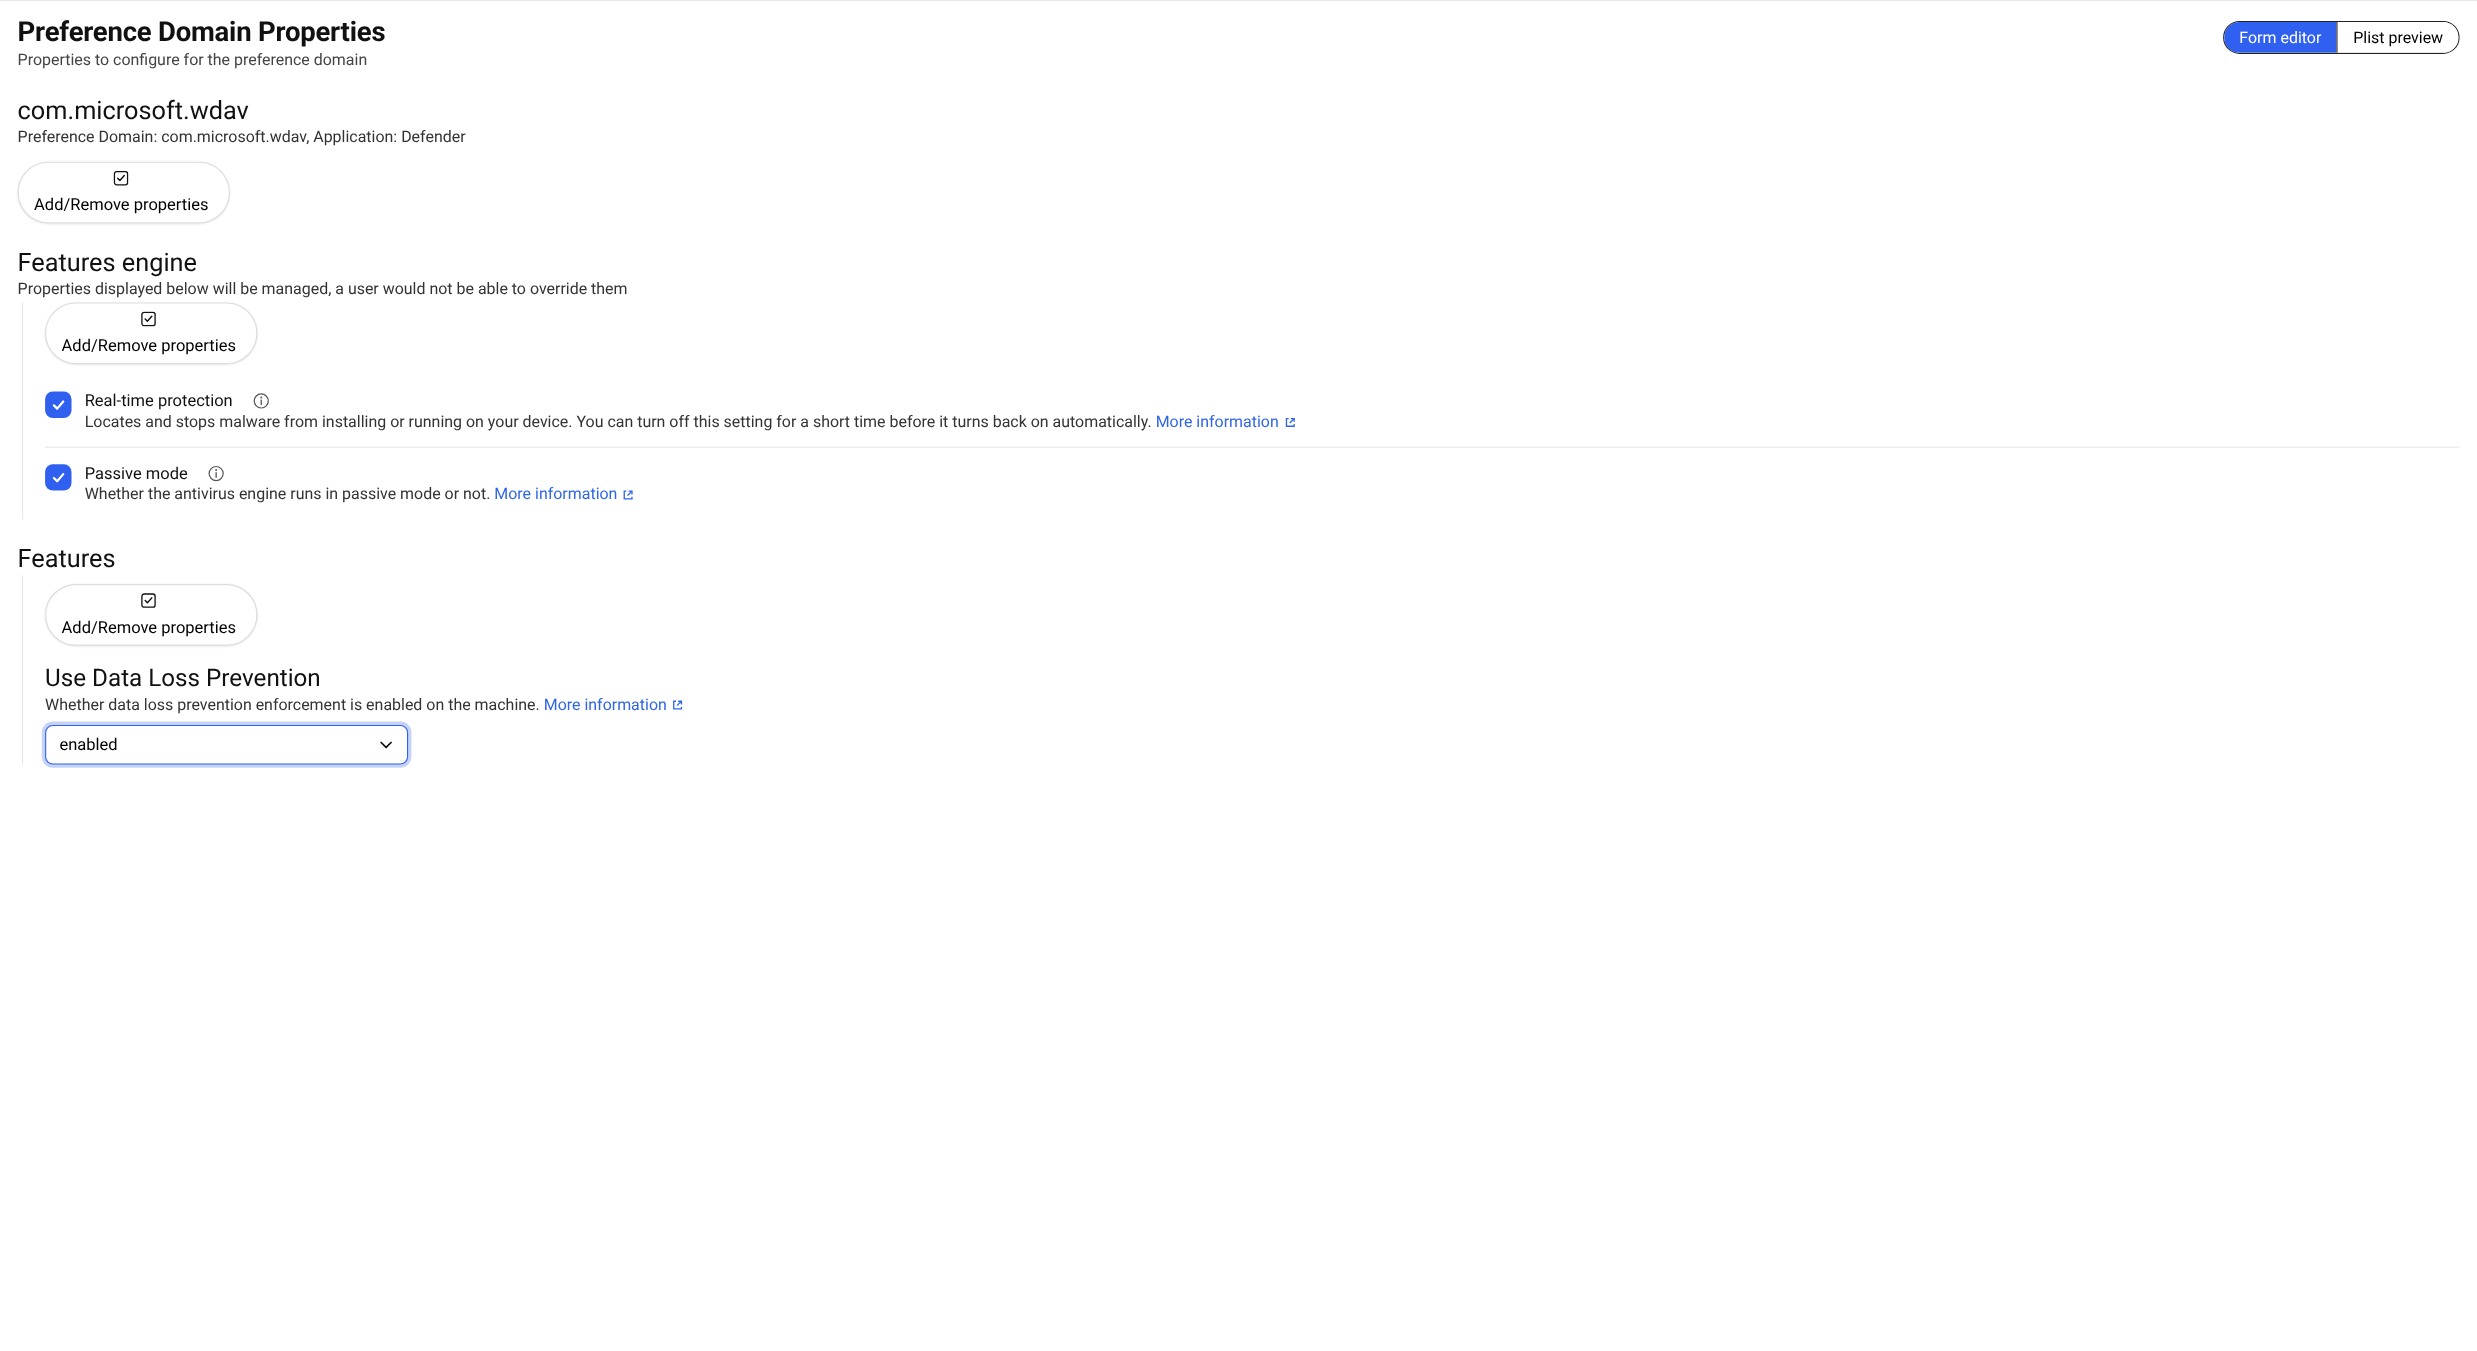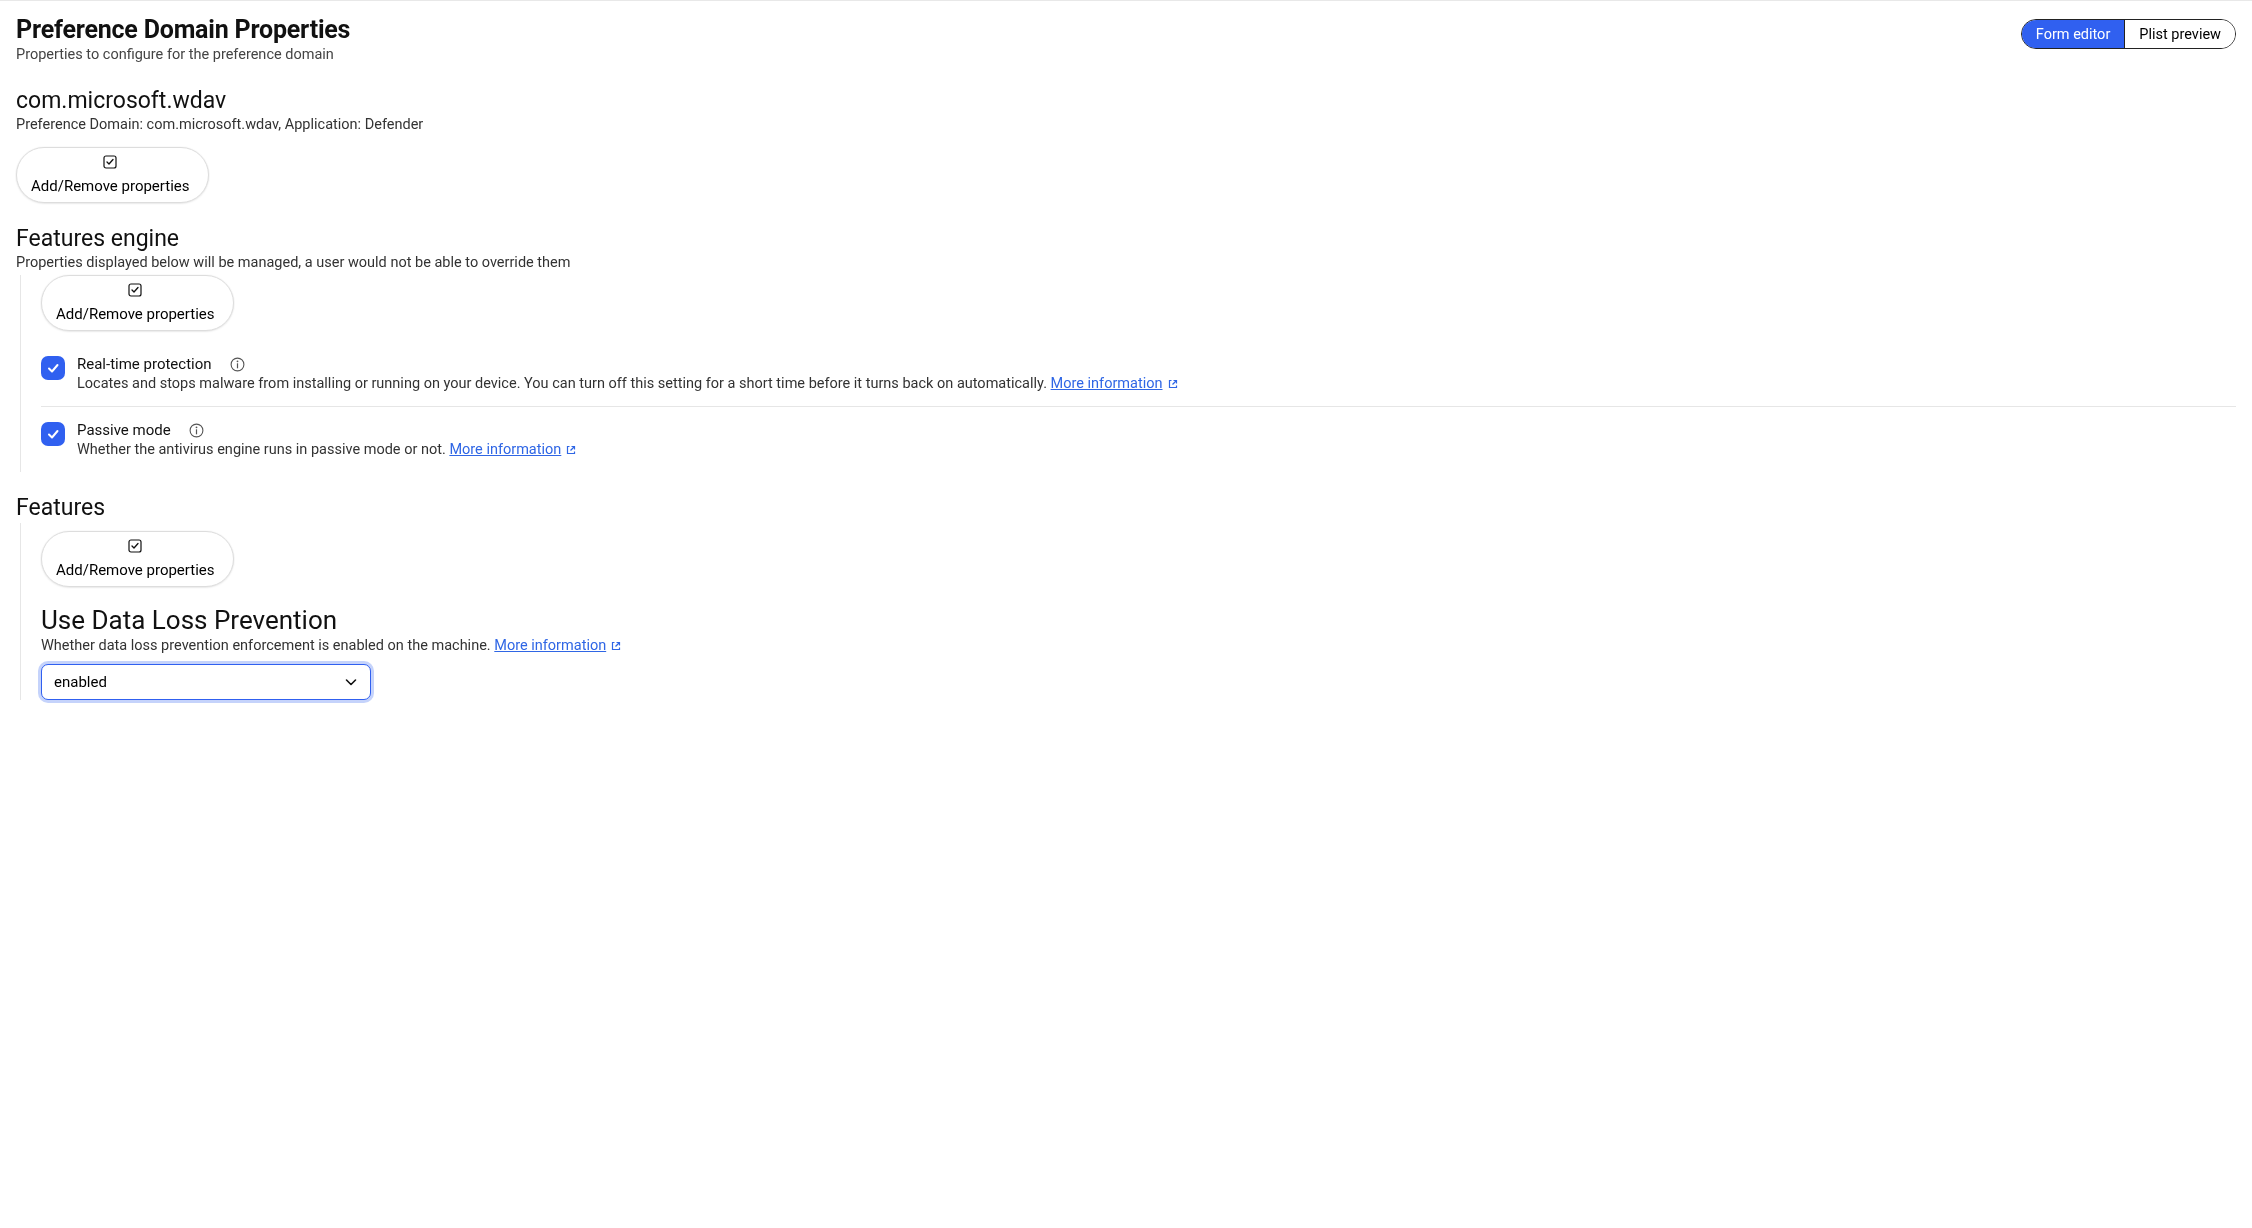--- a/index.html
+++ b/index.html
@@ -129,29 +129,28 @@
     width: 15px; height: 15px;
     display: inline-flex;
   }
   .setting-desc {
     font-size: 14.5px;
     color: #333;
     margin-top: 2px;
   }
   .link {
     color: #2f66e5;
-    text-decoration: underline;
     cursor: pointer;
     display: inline-flex;
     align-items: center;
     gap: 4px;
   }
   .ext-icon { width: 12px; height: 12px; display:inline-flex; }
   .sub-heading {
-    font-size: 26px;
+    font-size: 22px;
     font-weight: 400;
     margin: 18px 0 2px 0;
   }
   .sub-desc {
     font-size: 14.5px;
     color: #333;
     margin: 0 0 10px 0;
   }
   .select-wrap {
     position: relative;

